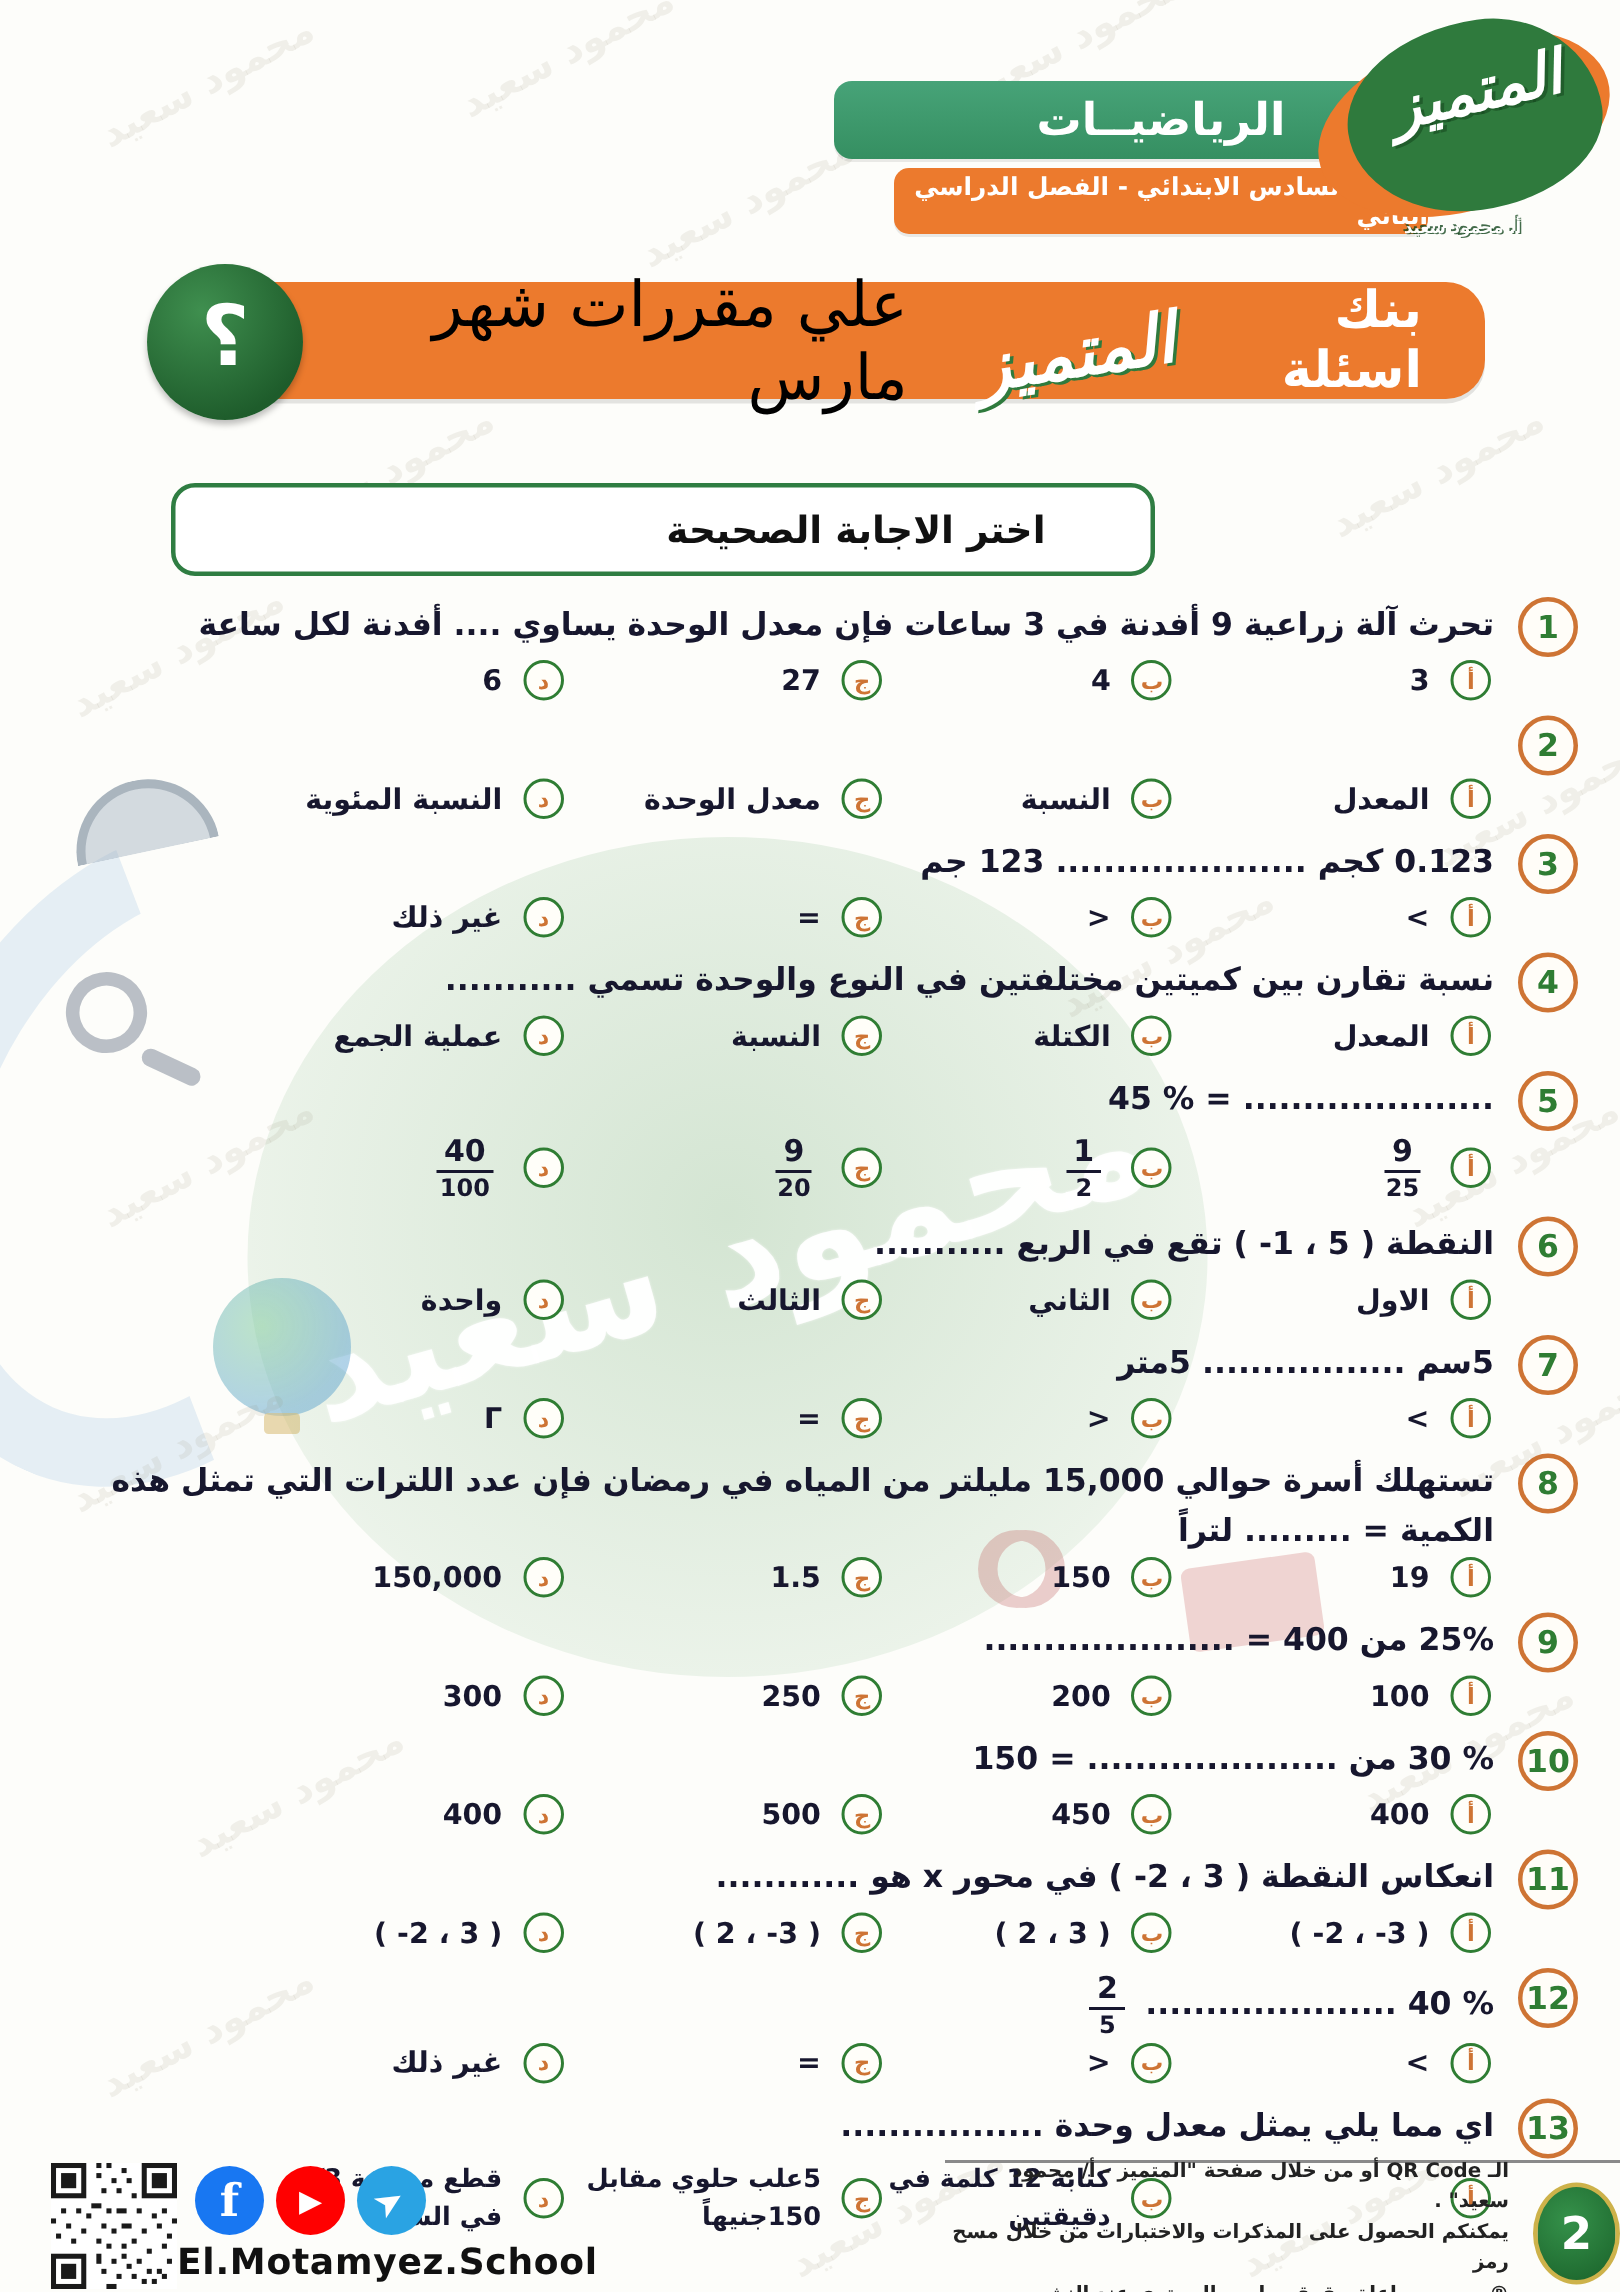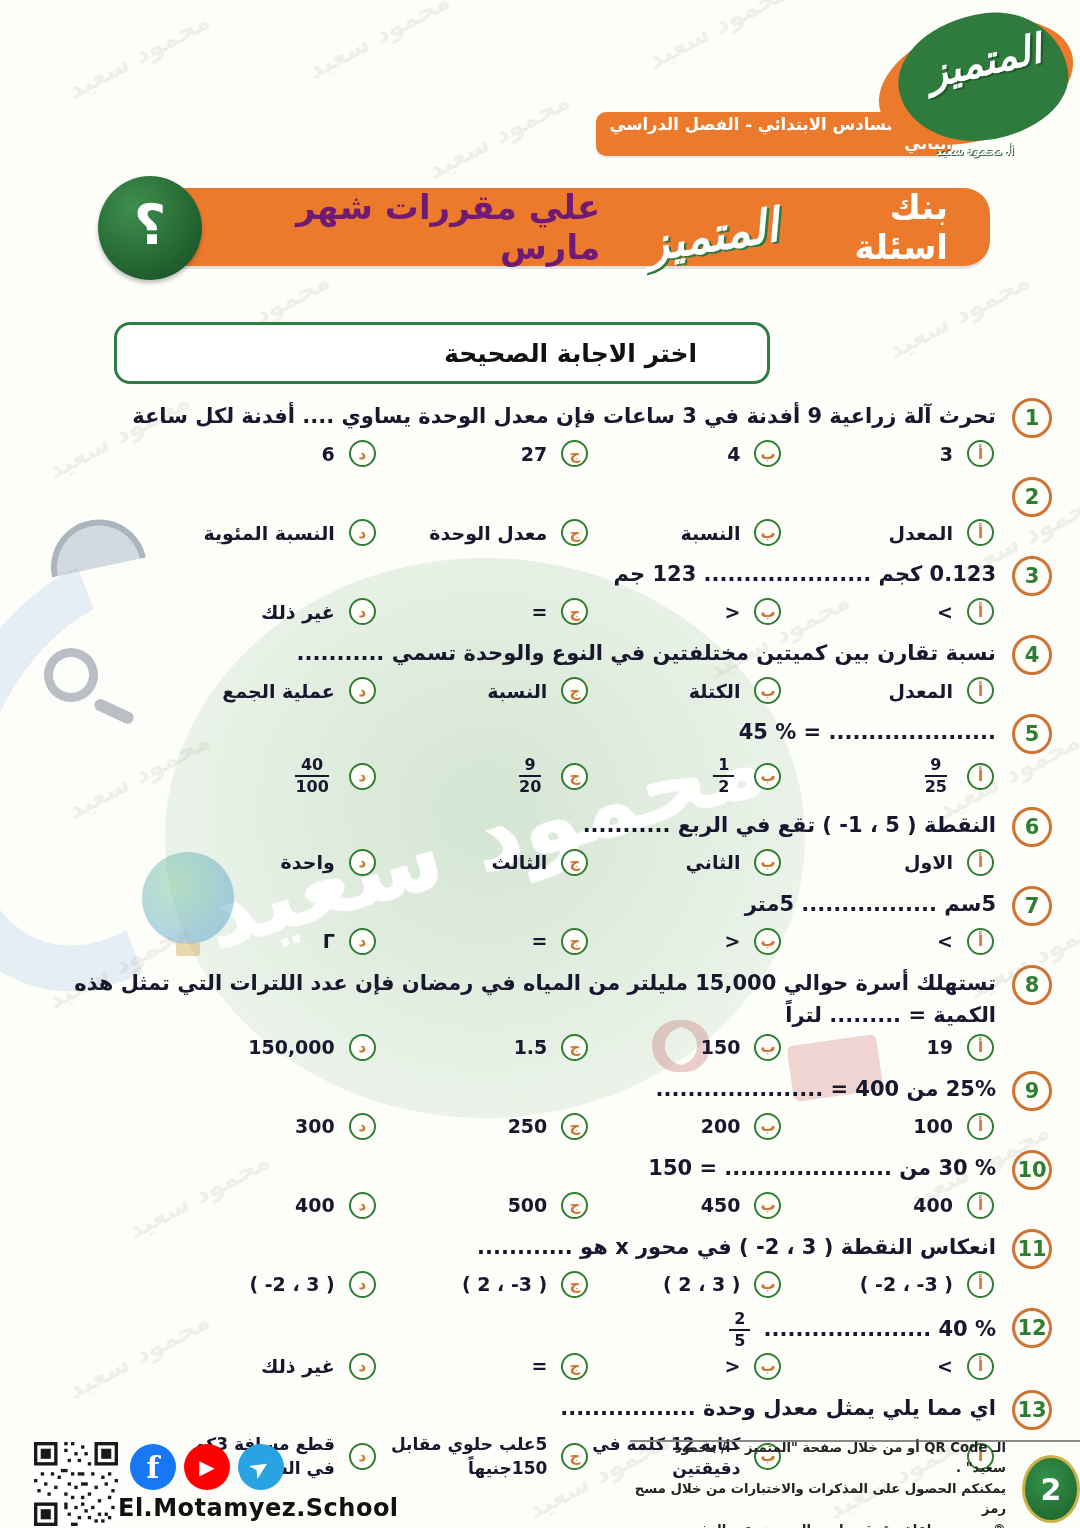--- a/index.html
+++ b/index.html
@@ -50,21 +50,21 @@
   .logo-brand { position:absolute; left:24px; top:34px; width:168px; text-align:center; color:#fff; font-size:40px; font-weight:bold; font-style:italic; transform:rotate(-13deg); text-shadow:2px 2px 0 rgba(20,70,30,.55); }
   .logo-teacher { position:absolute; left:24px; bottom:8px; width:150px; text-align:center; color:#fff; font-size:11px; font-weight:bold; text-shadow:1px 1px 0 rgba(20,70,30,.8), -1px -1px 0 rgba(20,70,30,.8); }
   
   .banner {
     position:absolute; z-index:2; left:112px; top:188px; width:878px; height:78px;
     background:#ec7a2d; border-radius:26px; box-shadow:0 3px 0 rgba(0,0,0,.1);
     display:flex; align-items:center; direction:rtl; padding:0 42px 0 120px; gap:26px;
   }
   .banner .b-right { color:#fff; font-size:34px; font-weight:bold; }
   .banner .b-brand { color:#fff; font-size:46px; font-weight:bold; font-style:italic; transform:rotate(-9deg) translateY(8px); text-shadow:2px 2px 0 #2f7a3d; }
-  .banner .b-left { color:#701a75; font-size:34px; font-weight:bold; margin-right:18px; }
+  .banner .b-left { color:#000000; font-size:42px; font-weight:normal; margin-right:18px; }
   .q-circle {
     position:absolute; z-index:3; left:98px; top:176px; width:104px; height:104px; border-radius:50%;
     background:radial-gradient(circle at 35% 30%, #3f8f4f, #1e5c2b 75%);
     display:flex; align-items:center; justify-content:center; box-shadow:0 3px 4px rgba(0,0,0,.25);
   }
   .q-circle span { color:#fff; font-size:56px; font-weight:bold; transform:translateY(-4px); }
   
   .sec-green {
     position:absolute; z-index:2; left:762px; top:318px; width:238px; height:58px;
     background:linear-gradient(#2a8a46,#176b33); border-radius:14px;
@@ -90,21 +90,21 @@
   .opt { display:flex; align-items:center; gap:14px; direction:rtl; }
   .opt-letter {
     flex:0 0 auto; width:27px; height:27px; border-radius:50%; border:2.5px solid #2f7d33;
     background:#fffef9; display:flex; align-items:center; justify-content:center;
     color:#ce7434; font-size:15px; font-weight:bold;
   }
   .opt-value { color:#17172e; font-size:19px; font-weight:bold; white-space:nowrap; }
   .opt-value.ltr { direction:ltr; unicode-bidi:isolate; }
   .opts.wrap .opt-value { white-space:normal; max-width:170px; font-size:17px; line-height:1.45; }
   .frac { display:inline-block; text-align:center; direction:ltr; unicode-bidi:isolate; vertical-align:middle; margin:0 6px; }
-  .frac .f-top { display:block; font-size:16px; font-weight:bold; color:#17172e; border-bottom:2.2px solid #17172e; padding:0 5px 1px; line-height:1.15; }
+  .frac .f-top { display:block; font-size:20px; font-weight:bold; color:#17172e; border-bottom:2.2px solid #17172e; padding:0 5px 1px; line-height:1.15; }
   .frac .f-bot { display:block; font-size:16px; font-weight:bold; color:#17172e; padding-top:1px; line-height:1.15; }
   
   .footer-right {
     position:absolute; z-index:2; left:630px; top:1440px; width:450px; height:86px;
     border-top:2px solid #8a8a8a; padding-top:10px;
     display:flex; direction:rtl; align-items:center; gap:16px;
   }
   .page-oval {
     flex:0 0 auto; width:58px; height:68px; border-radius:50%;
     background:radial-gradient(circle at 40% 35%, #35914a, #1f6b30 80%); border:3px solid #cdb24a;
@@ -154,20 +154,23 @@
         <span class="wm-scatter" style="left: 120px; top: 1180px;">محمود سعيد</span>
         <span class="wm-scatter" style="left: 900px; top: 1150px;">محمود سعيد</span>
         <span class="wm-scatter" style="left: 60px; top: 1340px;">محمود سعيد</span>
         <span class="wm-scatter" style="left: 520px; top: 1460px;">محمود سعيد</span>
         <span class="wm-scatter" style="left: 820px; top: 1460px;">محمود سعيد</span>
         <span class="wm-scatter" style="left: 420px; top: 120px;">محمود سعيد</span>
         <span class="wm-scatter" style="left: 700px; top: 620px;">محمود سعيد</span>
       </div>
   </div>
 
+  <div class="hdr-green">
+    <span>الرياضيــات</span>
+  </div>
   <div class="hdr-orange">
     <span>الصف السادس الابتدائي - الفصل الدراسي الثاني</span>
   </div>
   <div class="logo-wrap">
     <div class="logo-orange"></div>
     <div class="logo-green"></div>
     <div class="logo-brand">المتميز</div>
     <div class="logo-teacher">أ. محمود سعيد</div>
   </div>
 

